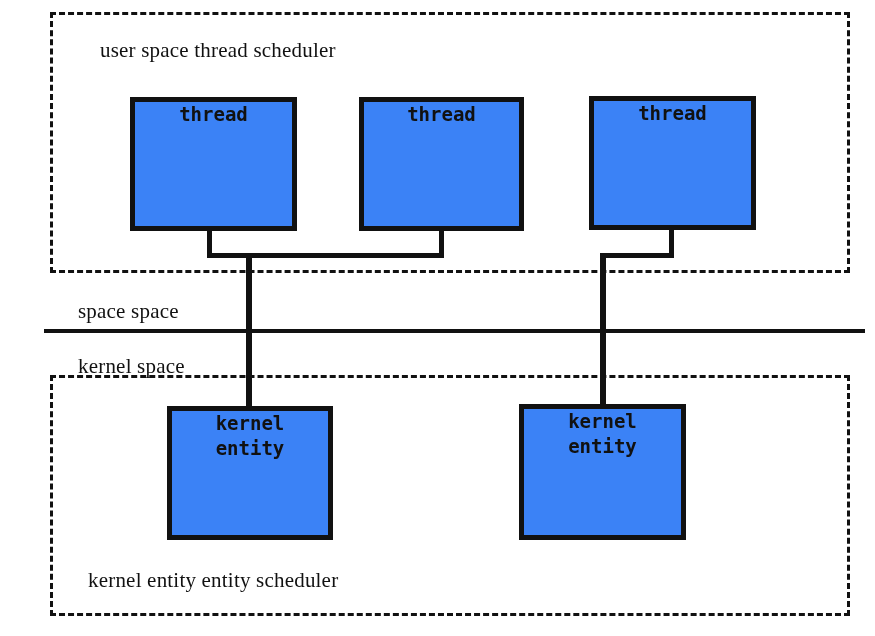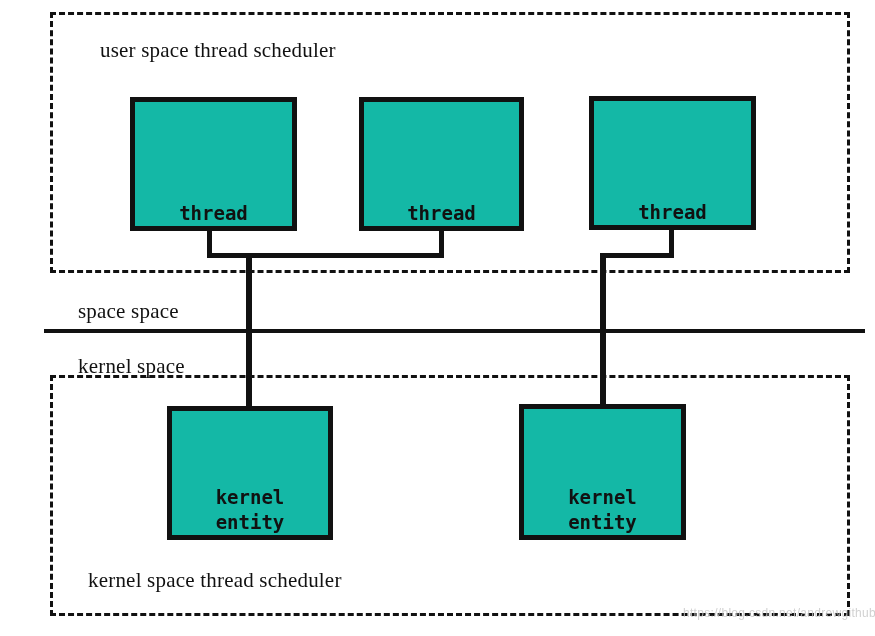--- a/index.html
+++ b/index.html
@@ -60,23 +60,23 @@
     width: 821px;
     height: 4px;
     background: #111111;
   }
 
   
   .node-box {
     position: absolute;
     box-sizing: border-box;
     border: 5px solid #111111;
-    background: #14b8a6;
+    background: #3b82f6;
     display: flex;
-    align-items: flex-end;
+    align-items: flex-start;
     justify-content: center;
     z-index: 5;
   }
   .node-label {
     font-family: "DejaVu Sans Mono", "Liberation Mono", monospace;
     font-size: 19px;
     font-weight: 700;
     color: #111111;
     line-height: 1.32;
     text-align: center;
@@ -153,27 +153,26 @@
 
   <div class="conn" id="conn-t3-stub"></div>
   <div class="conn" id="conn-bar-b"></div>
   <div class="conn" id="conn-trunk-b"></div>
 
   <div class="region-caption" id="user-space-label">space space</div>
   <div id="space-divider"></div>
   <div class="region-caption" id="kernel-space-label">kernel space</div>
 
   <div class="dashed-region" id="kernel-region"></div>
-  <div class="region-caption" id="kernel-region-caption">kernel space thread scheduler</div>
+  <div class="region-caption" id="kernel-region-caption">kernel entity entity scheduler</div>
 
   <div class="node-box" id="kernel-entity-box-1">
     <span class="node-label">kernel
 entity</span>
   </div>
 
   <div class="node-box" id="kernel-entity-box-2">
     <span class="node-label">kernel
 entity</span>
   </div>
 
-  <div id="watermark">https://blog.csdn.net/andrewgithub</div>
 
 </div>
 
 </body></html>

